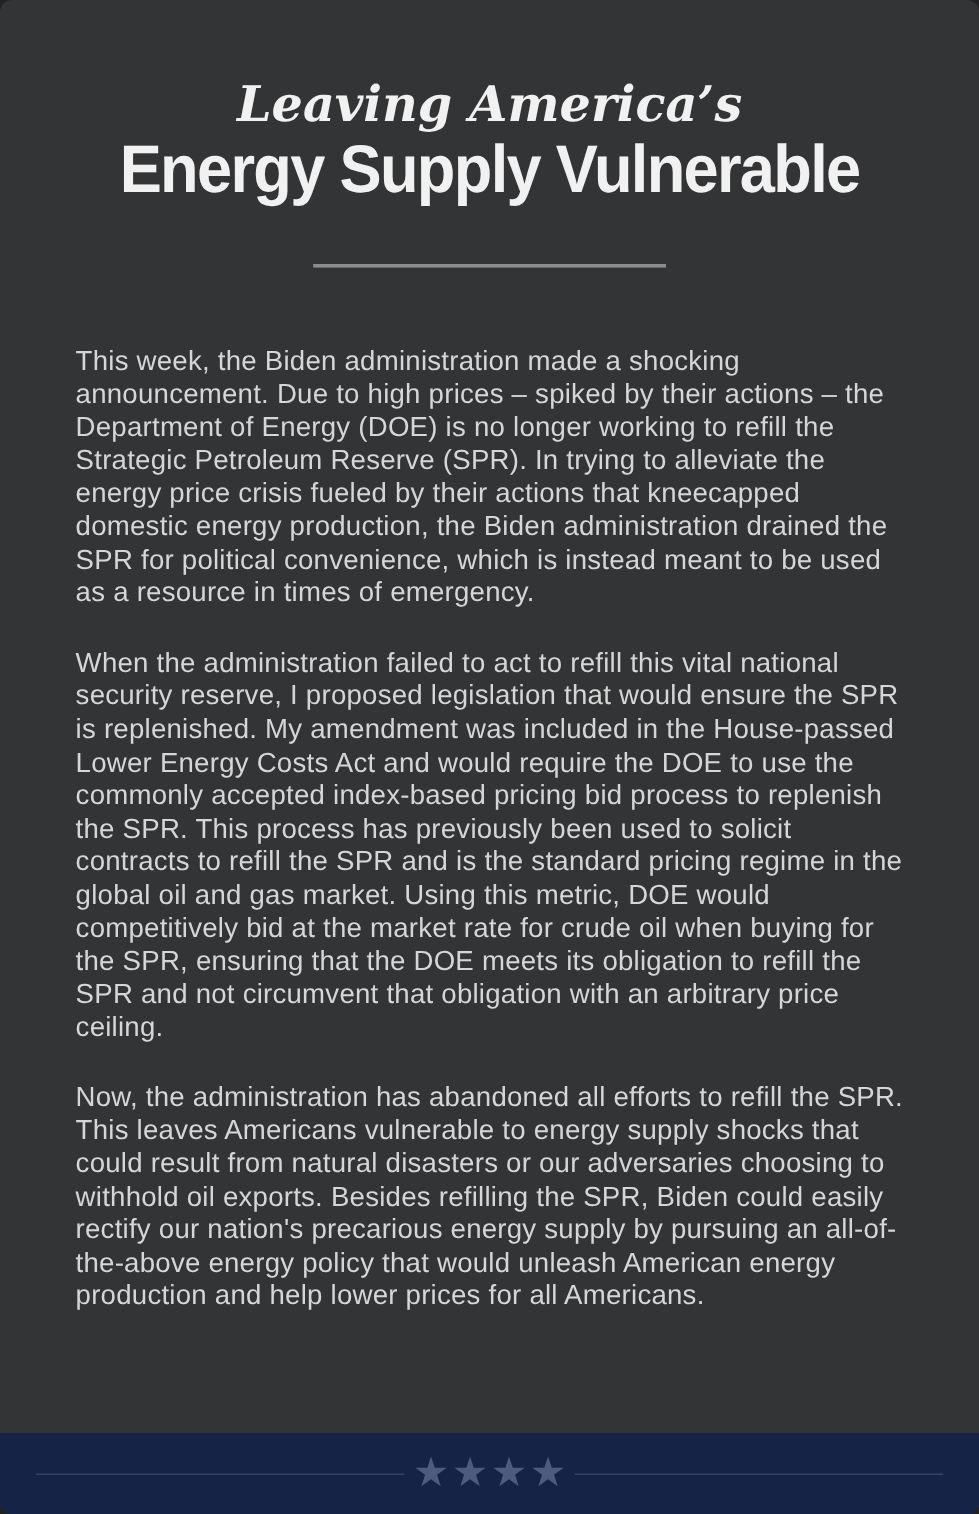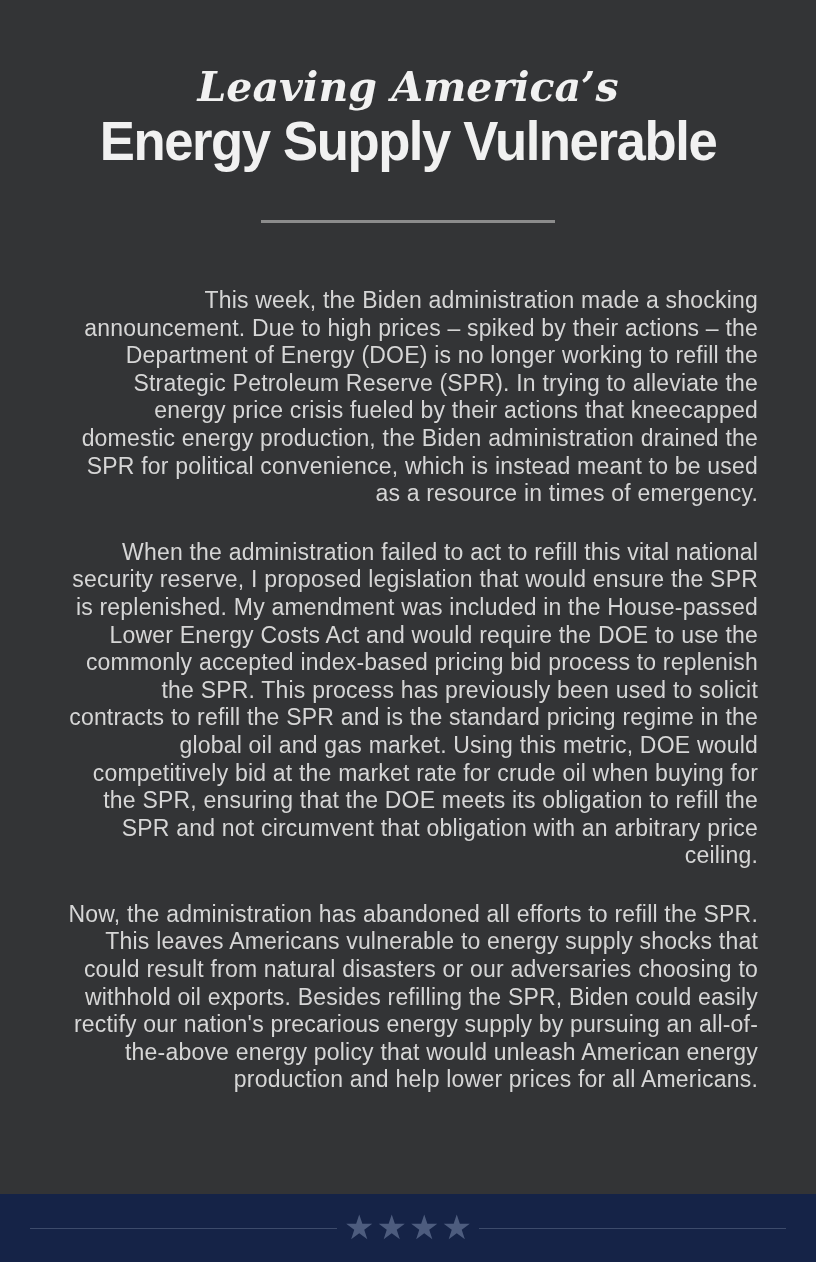--- a/index.html
+++ b/index.html
@@ -14,20 +14,21 @@
   * { margin: 0; padding: 0; box-sizing: border-box; }
   html, body { background: #222; }
   .page {
     position: relative;
     width: 816px;
     height: 1262px;
     margin: 0 auto;
     background: var(--background, #333436);
     overflow: hidden;
     font-family: "Liberation Sans", sans-serif;
+    border-radius: 10px;
   }
   .header {
     padding-top: 62px;
     text-align: center;
   }
   .title-script {
     font-family: "DejaVu Serif", "Liberation Serif", serif;
     font-style: italic;
     font-weight: 600;
     font-size: 41px;
@@ -51,21 +52,21 @@
     margin: 50px auto 0 auto;
     background: var(--divider-color, #8c8c8c);
   }
   .article {
     margin: 64px 58px 0 63px;
     color: var(--body-text-color, #d6d6d6);
     font-size: 23px;
     line-height: 27.6px;
     letter-spacing: 0.2px;
   }
-  .article p { margin-bottom: 31px; text-align: right; }
+  .article p { margin-bottom: 31px; }
   .footer {
     position: absolute;
     left: 0;
     bottom: 0;
     width: 100%;
     height: 68px;
     background: var(--footer-background, #152347);
     display: flex;
     align-items: center;
   }

